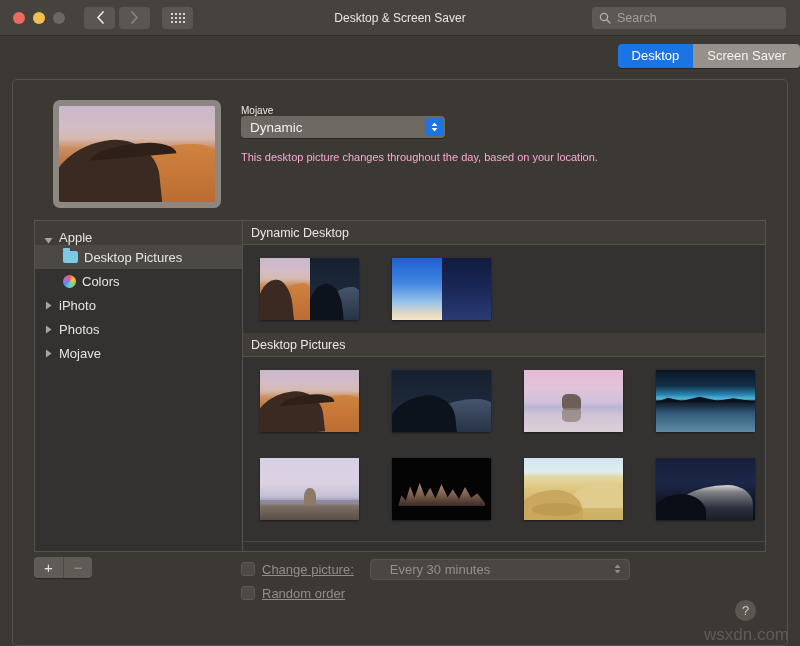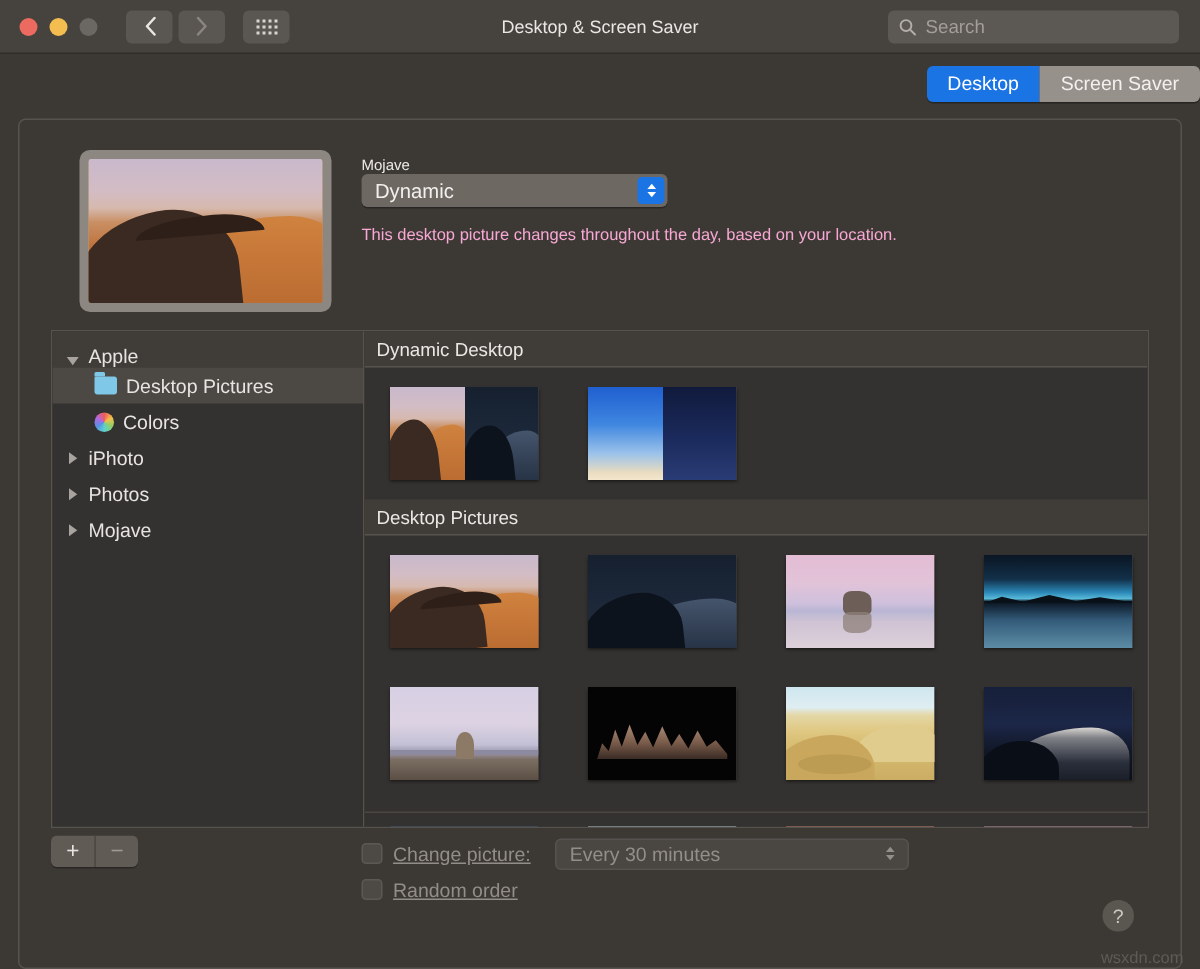--- a/index.html
+++ b/index.html
@@ -528,27 +528,27 @@
     border: 1px solid #5c5853;
     border-radius: 3px;
   }
   .optlabel {
     font-size: 13px;
     color: #928d88;
     text-decoration: underline;
   }
   .popup2 {
     margin-left: 9px;
-    width: 236px; height: 21px;
+    width: 260px; height: 21px;
     background: #4a4742;
     border: 1px solid #565250;
     border-radius: 4px;
     display: flex;
     align-items: center;
-    padding-left: 9px;
+    padding-left: 19px;
     position: relative;
   }
   .popup2 .pval { font-size: 13px; color: #938e89; }
   .popup2 .chev2 {
     position: absolute;
     right: 7px;
     color: #938e89;
     display: flex;
   }
 
@@ -561,21 +561,21 @@
     color: #cfcac5;
     font-size: 13px;
     display: flex;
     align-items: center;
     justify-content: center;
   }
 
   .watermark {
     position: absolute;
     right: 11px; bottom: 1px;
-    font-size: 11px;
+    font-size: 17px;
     color: #5f5a55;
   }
 </style>
 </head>
 <body>
 
 <div class="window">
 
   <div class="titlebar">
     <div class="traffic">

